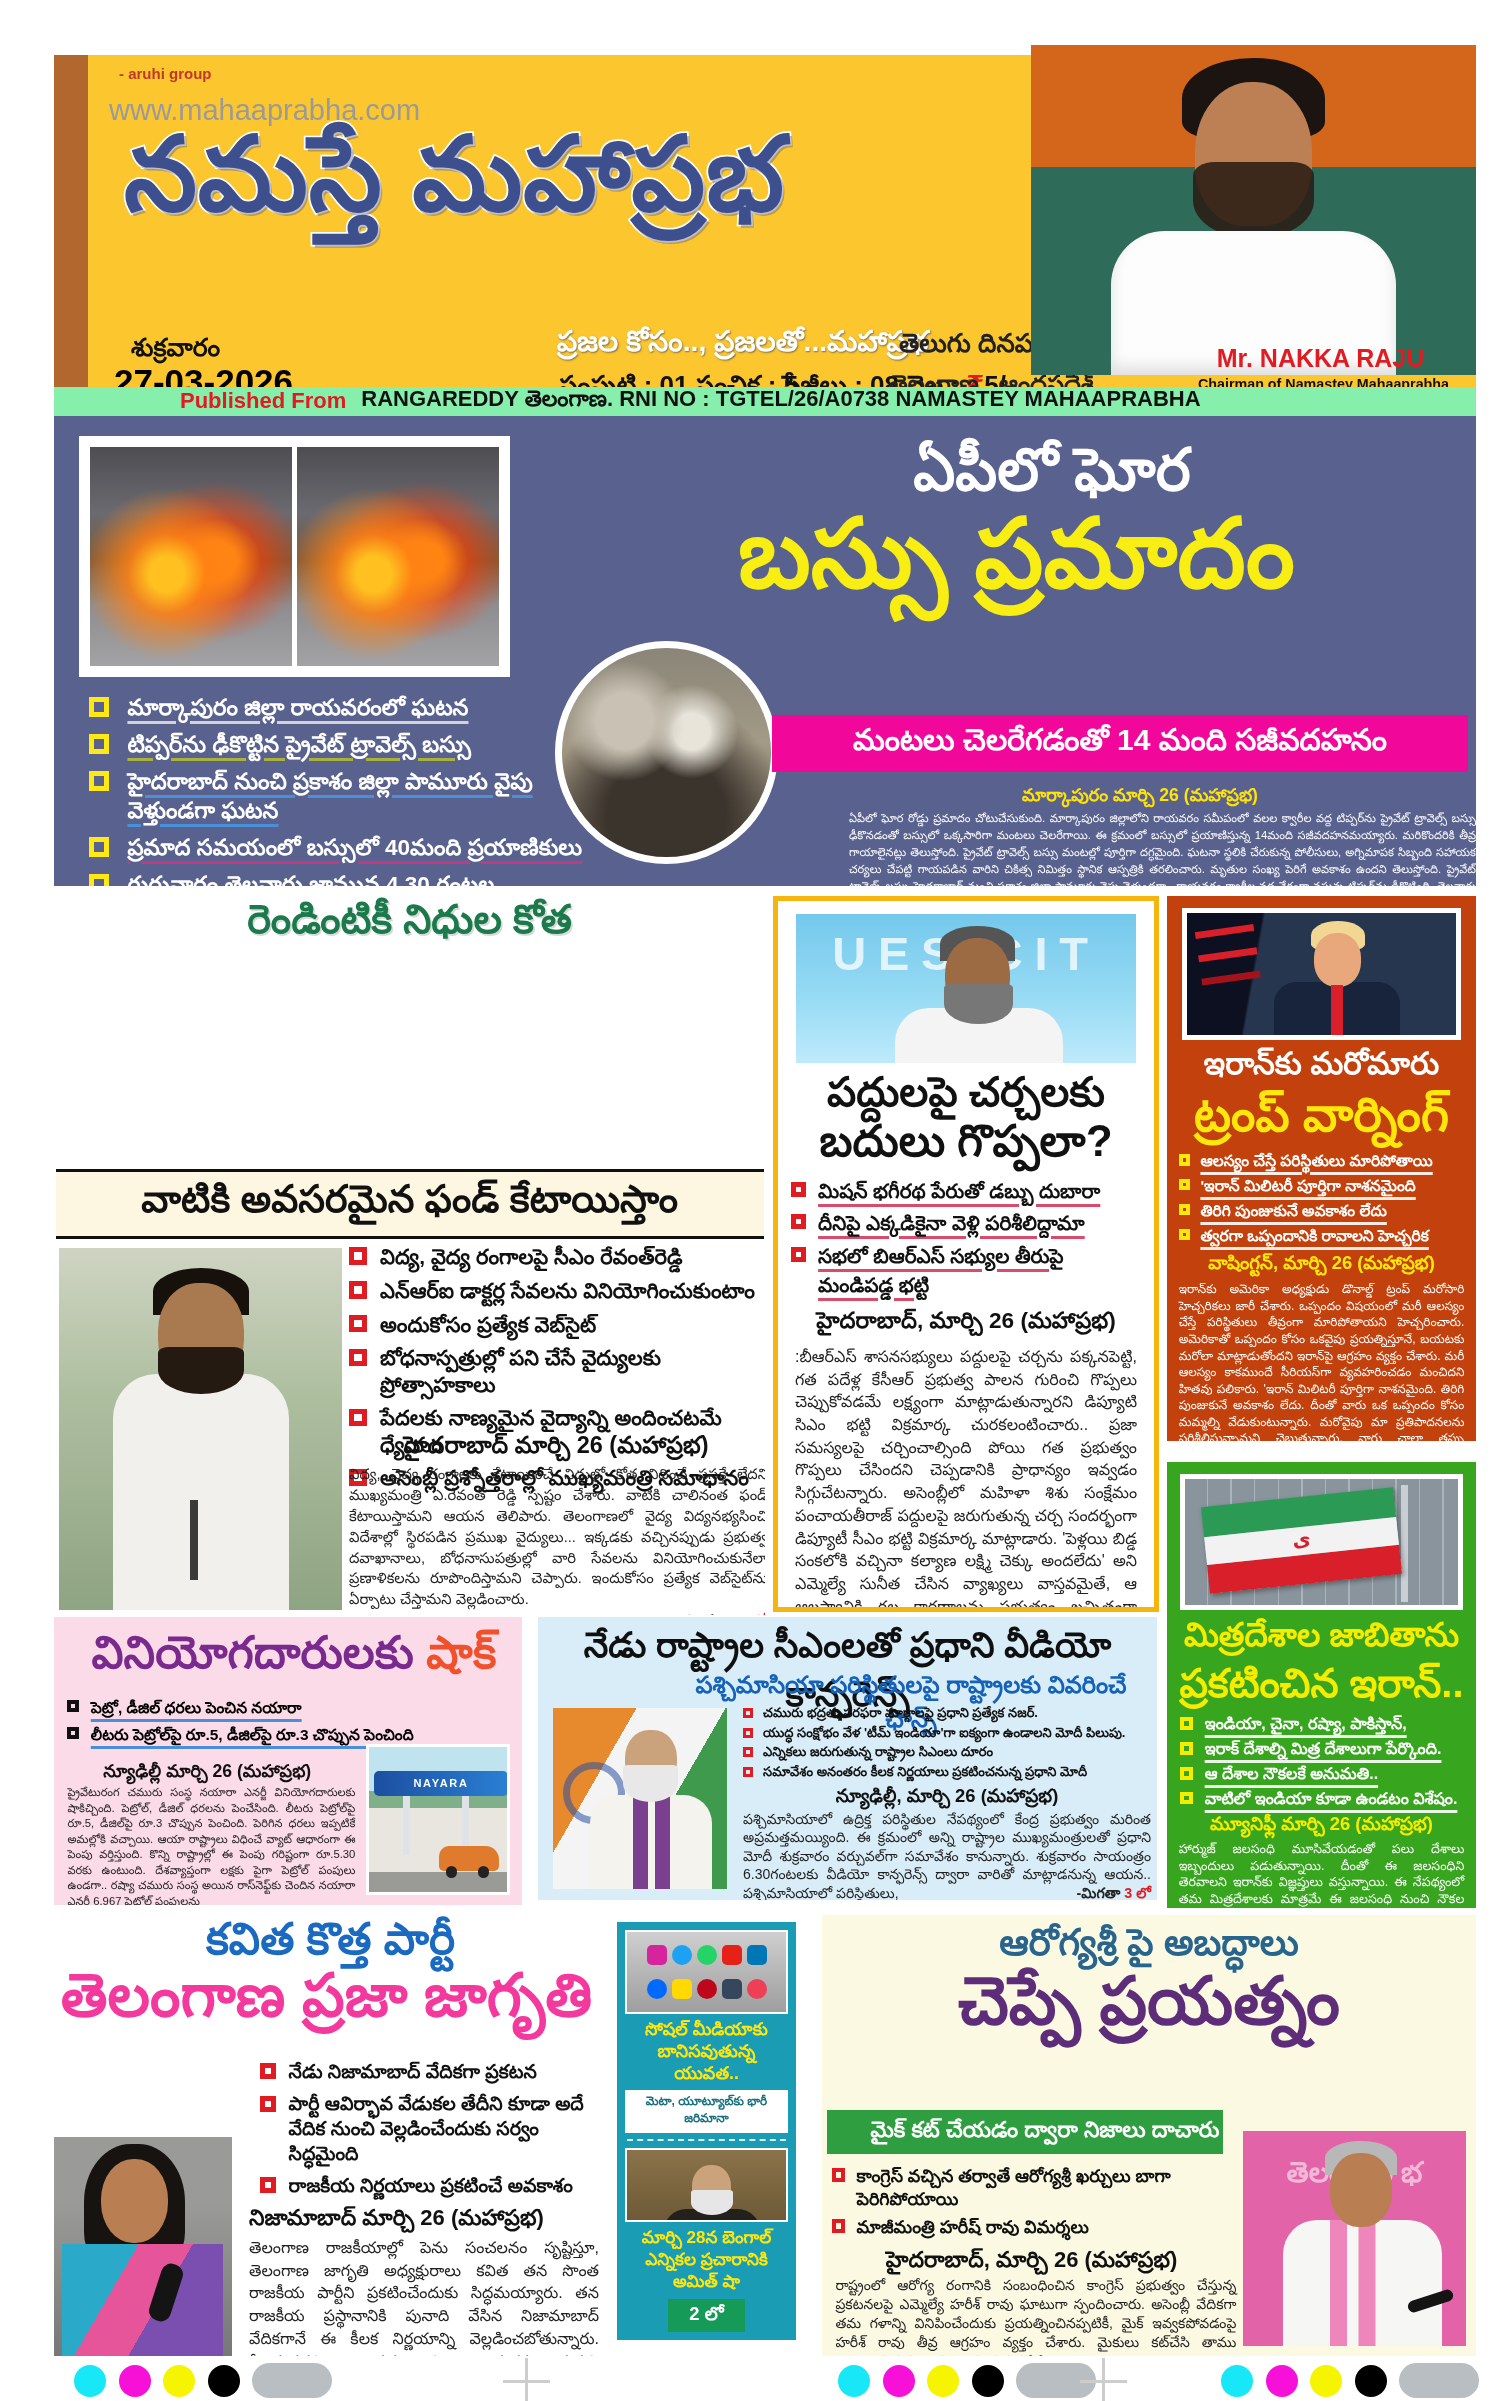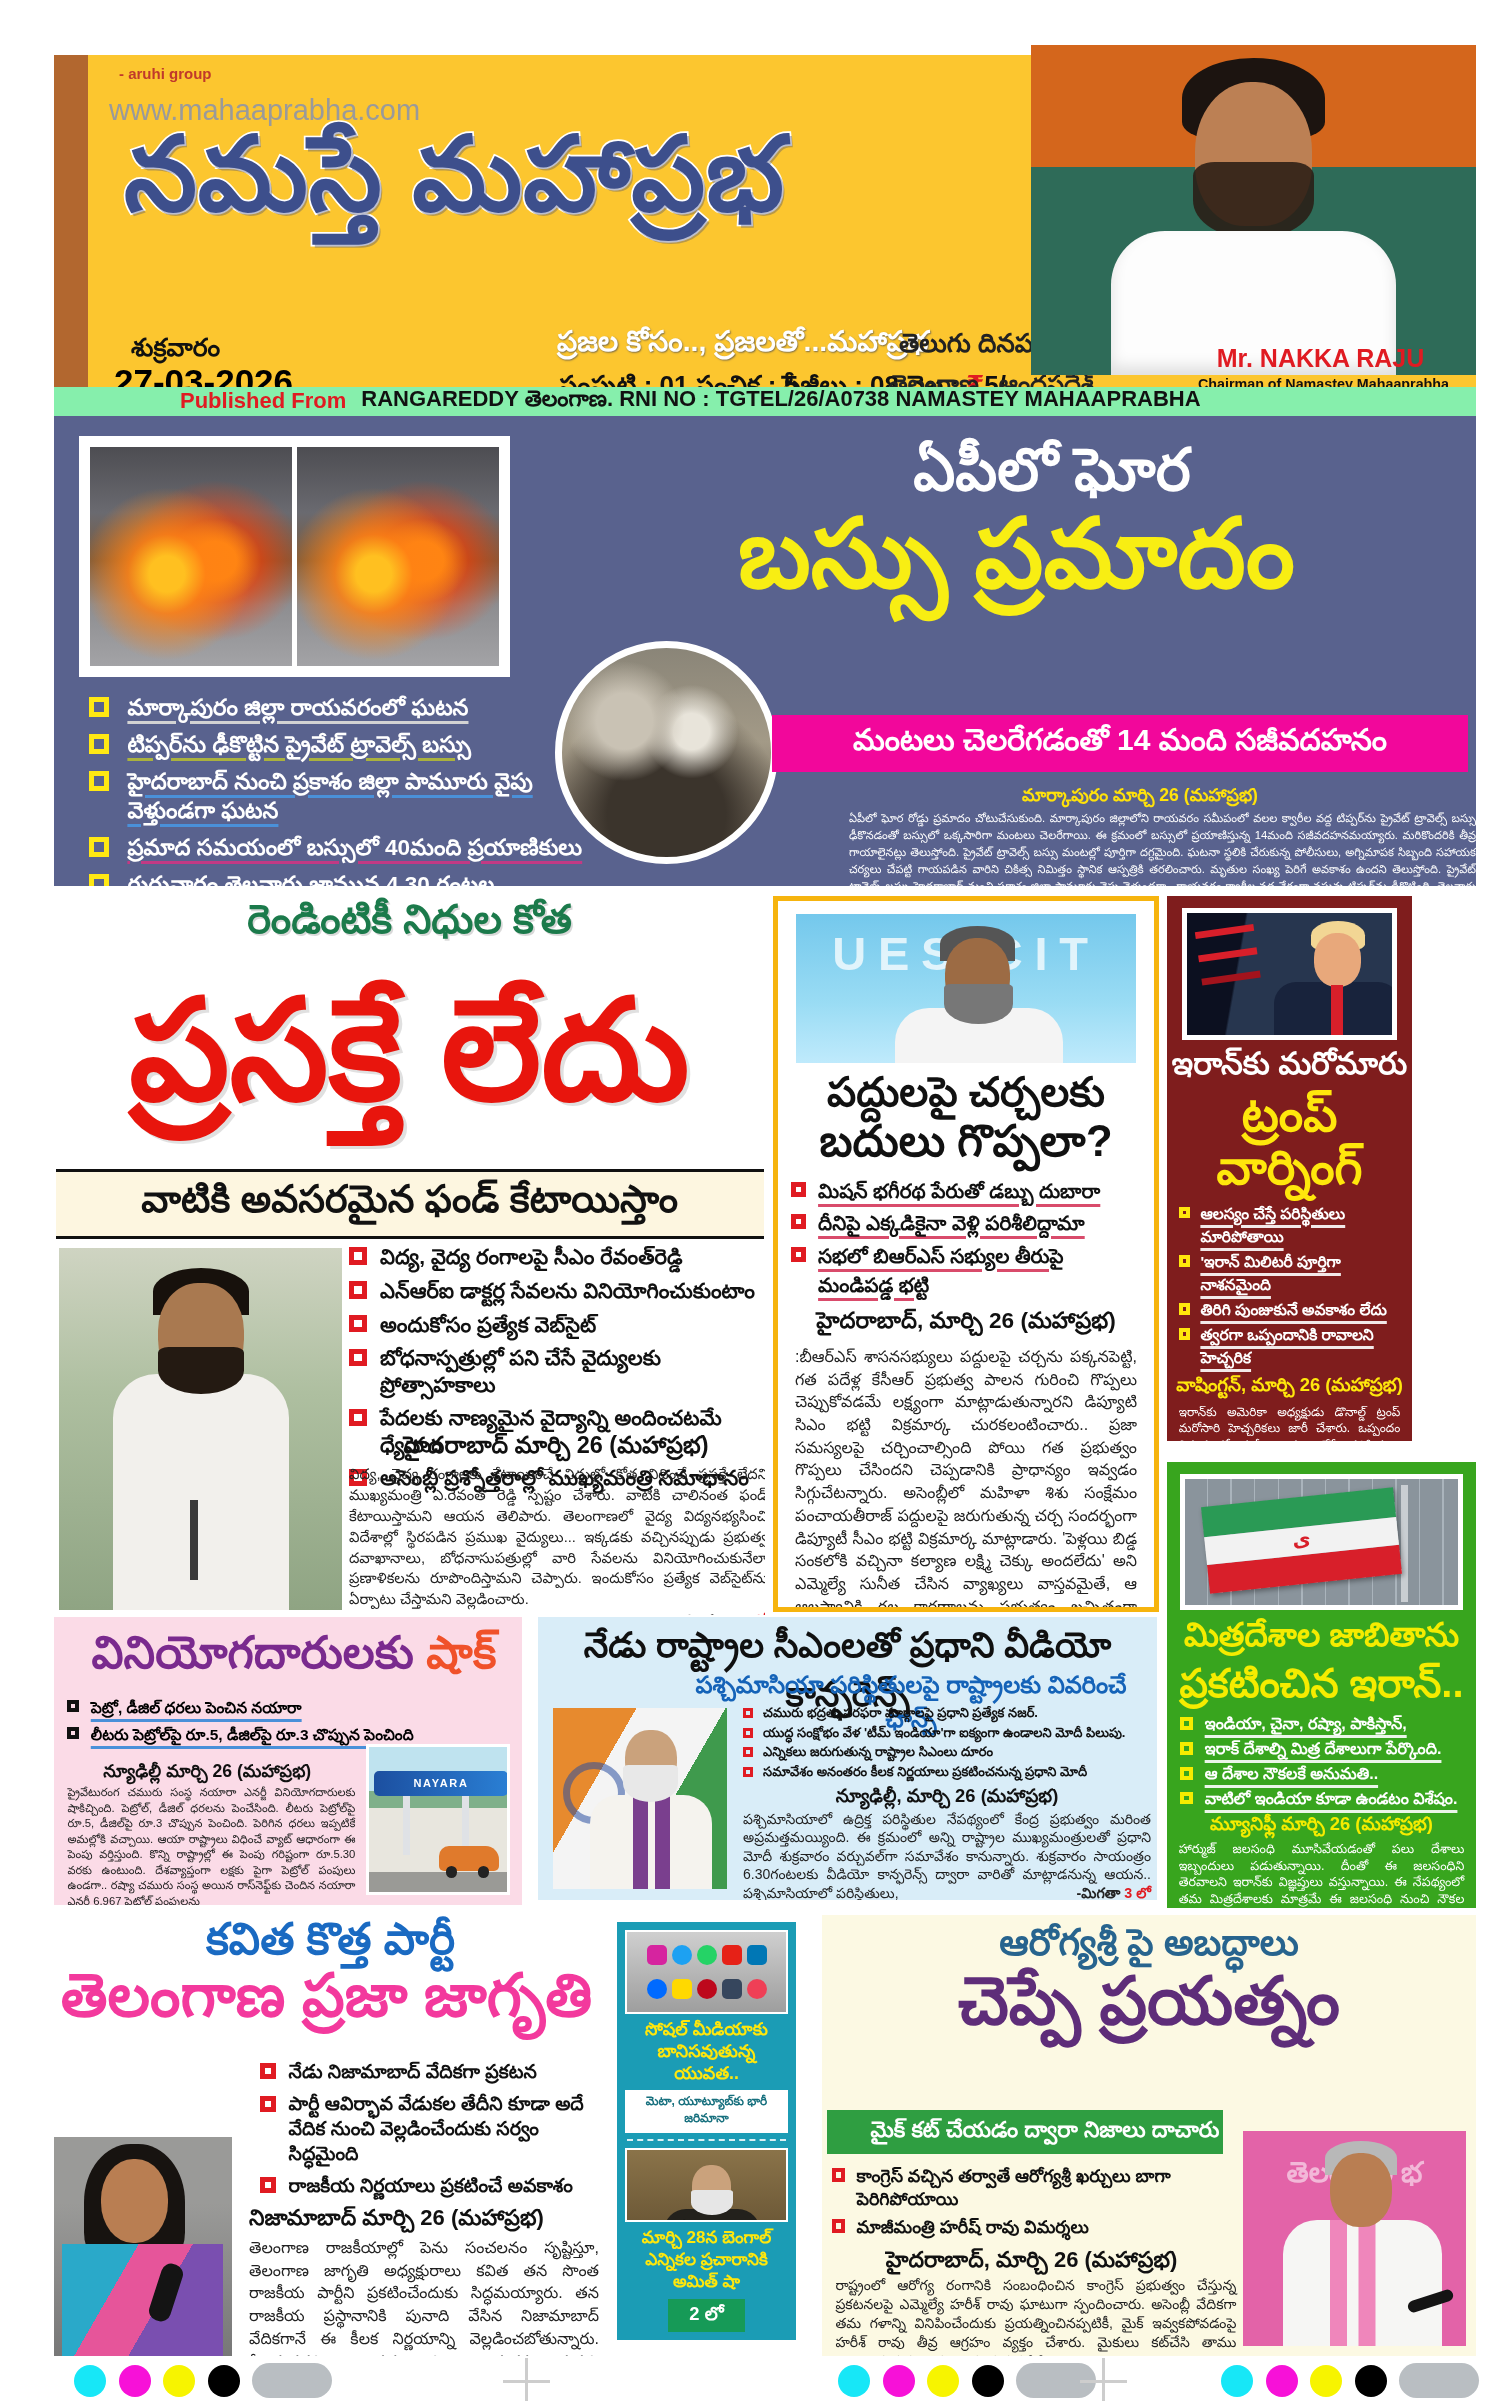--- a/index.html
+++ b/index.html
@@ -98,21 +98,21 @@
   #bhatti .hline{text-align:center;font-weight:800;color:#111;line-height:1.12;}
   #bhatti .h1{font-size:41px;}
   #bhatti .h2{font-size:44px;}
   #bhatti .bullets{list-style:none;margin:11.7px 13.4px 0;}
   #bhatti .bullets li{display:flex;color:#111;font-weight:700;font-size:20px;line-height:1.45;margin-bottom:3.4px;}
   #bhatti .bullets .sq{width:15px;height:15px;border:5px solid #e01b22;margin:5px 11.7px 0 0;flex:none;}
   #bhatti .dateline{margin-top:8.4px;text-align:center;font-size:22.6px;font-weight:800;color:#111;}
   #bhatti .body{margin:6.7px 17px 0;font-size:16px;line-height:1.42;color:#222;text-align:justify;}
 
   
-  #trump{left:1167px;top:896px;width:245px;height:545px;background:#7f1d1d;overflow:hidden;}
+  #trump{left:1167px;top:896px;width:309px;height:545px;background:#c2410c;overflow:hidden;}
   #trump .photo{position:relative;margin:11.7px 15px 6.7px;height:132px;border:5px solid #fff;background:linear-gradient(100deg,#0c1020 0 26%,#27364f 27% 100%);overflow:hidden;}
   #trump .photo .streak{position:absolute;left:8.4px;top:15px;width:59px;height:6.7px;background:#d81f2a;box-shadow:0 23.5px 0 #d81f2a,0 47px 0 #a3131c;transform:rotate(-8deg);}
   #trump .photo .hairT{position:absolute;left:124px;top:8.4px;width:54px;height:28.5px;background:#f2d694;border-radius:50% 50% 20% 20%;}
   #trump .photo .faceT{position:absolute;left:127px;top:20px;width:47px;height:54px;background:#e8a87b;border-radius:46%;}
   #trump .photo .suitT{position:absolute;left:87px;top:69px;width:126px;height:64px;background:#18233c;border-radius:22px 22px 0 0;}
   #trump .photo .tieT{position:absolute;left:144px;top:72px;width:11.7px;height:52px;background:#d81f2a;}
   #trump .kicker{text-align:center;color:#fff;font-weight:800;font-size:31px;}
   #trump .headline{text-align:center;color:#ffe70c;font-weight:800;font-size:48px;line-height:1.1;}
   #trump .bullets{list-style:none;margin:6.7px 11.7px 0;}
   #trump .bullets li{display:flex;color:#fff;font-weight:700;font-size:15.5px;line-height:1.5;margin-bottom:1.7px;}
@@ -295,21 +295,20 @@
     <div class="abs" id="lead-strip">మంటలు చెలరేగడంతో 14 మంది సజీవదహనం</div>
     <div class="abs" id="lead-dateline">మార్కాపురం మార్చి 26 (మహాప్రభ)</div>
     <div class="abs" id="lead-body">
       <span>ఏపీలో ఘోర రోడ్డు ప్రమాదం చోటుచేసుకుంది. మార్కాపురం జిల్లాలోని రాయవరం సమీపంలో వలల క్వారీల వద్ద టిప్పర్‌ను ప్రైవేట్ ట్రావెల్స్ బస్సు ఢీకొనడంతో బస్సులో ఒక్కసారిగా మంటలు చెలరేగాయి. ఈ క్రమంలో బస్సులో ప్రయాణిస్తున్న 14మంది సజీవదహనమయ్యారు. మరికొందరికి తీవ్ర గాయాలైనట్లు తెలుస్తోంది. ప్రైవేట్ ట్రావెల్స్ బస్సు మంటల్లో పూర్తిగా దగ్ధమైంది. ఘటనా స్థలికి చేరుకున్న పోలీసులు, అగ్నిమాపక సిబ్బంది సహాయక చర్యలు చేపట్టి గాయపడిన వారిని చికిత్స నిమిత్తం స్థానిక ఆస్పత్రికి తరలించారు. మృతుల సంఖ్య పెరిగే అవకాశం ఉందని తెలుస్తోంది. ప్రైవేట్ ట్రావెల్స్ బస్సు హైదరాబాద్ నుంచి ప్రకాశం జిల్లా పామూరు వైపు వెళ్తుండగా.. రాయవరం క్వారీల వద్ద వేగంగా వస్తున్న టిప్పర్‌ను ఢీకొట్టింది. తెల్లవారు జామున 4.30 గంటల సమయంలో ఈ ప్రమాదం జరిగినట్లు తెలుస్తోంది.</span>
       
     </div>
   </section>
 
   <section class="abs" id="revanth">
     <div class="abs kicker">రెండింటికీ నిధుల కోత</div>
-    <div class="abs headline">ప్రసక్తే లేదు</div>
     <div class="abs strip">వాటికి అవసరమైన ఫండ్ కేటాయిస్తాం</div>
     <div class="abs photo">
       <div class="shirt"></div>
       <div class="hair"></div>
       <div class="head"></div>
       <div class="beard"></div>
       <div class="mic"></div>
     </div>
     <ul class="abs bullets">
       <li>

